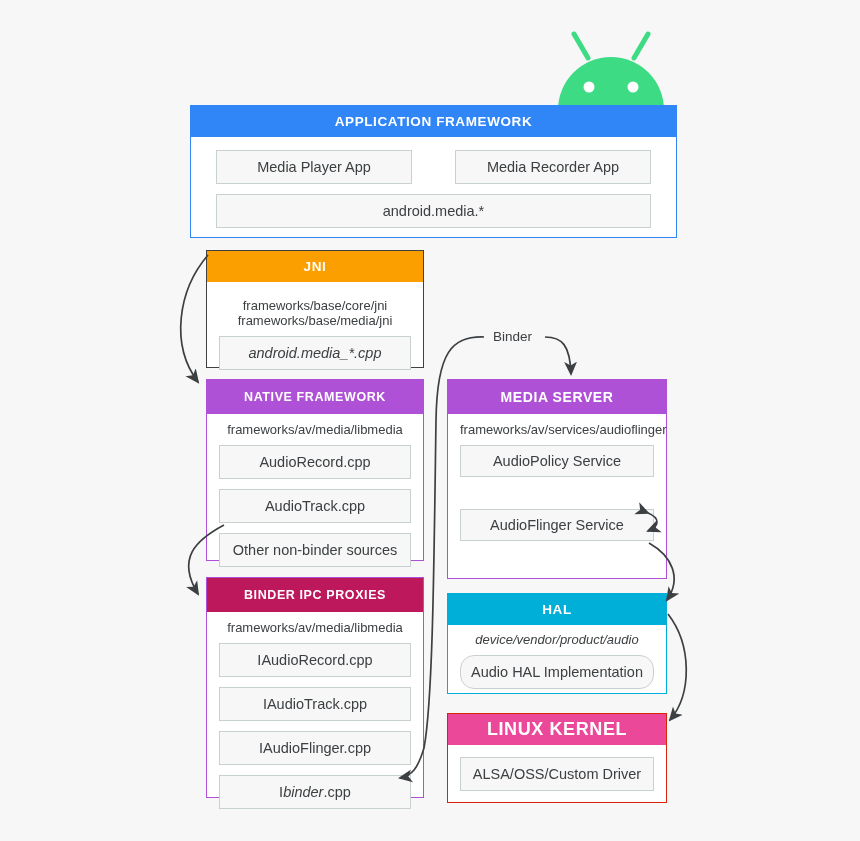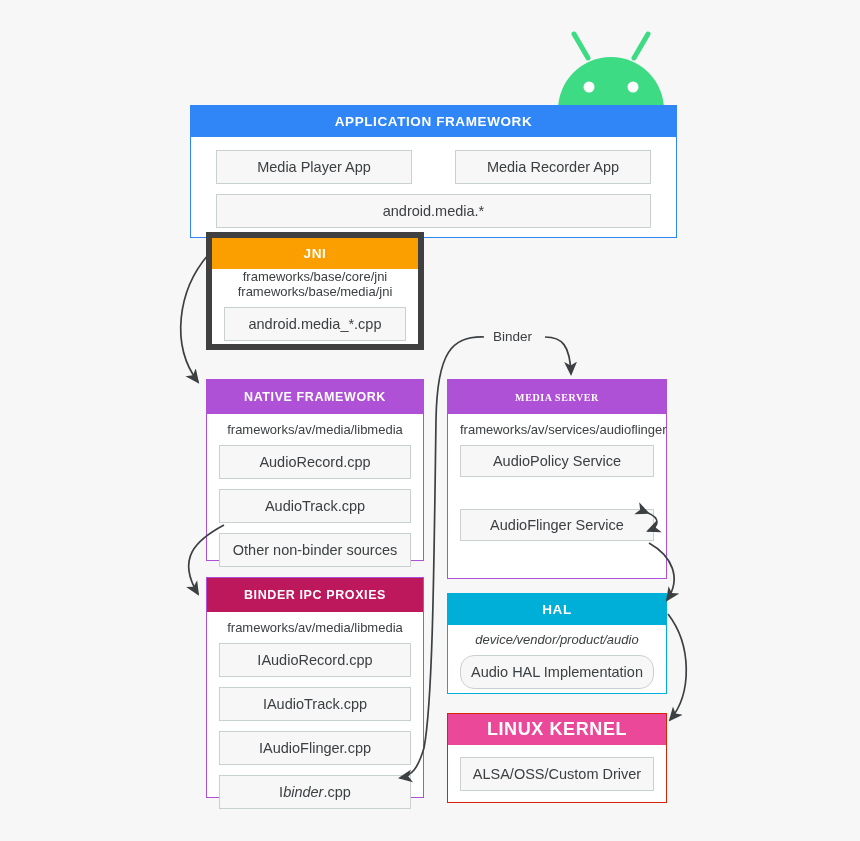--- a/index.html
+++ b/index.html
@@ -90,31 +90,31 @@
   .af-row {
     display: flex;
     justify-content: space-between;
     margin-bottom: 10px;
   }
   .af-row .item { width: 196px; margin-bottom: 0; }
   #app-framework .item.full { width: 100%; margin-bottom: 12px; }
 
   
   #jni {
-    left: 206px; top: 232px;
+    left: 206px; top: 250px;
     width: 218px; height: 118px;
-    border: 6px solid #404040;
+    border: 1px solid #404040;
   }
   #jni .block-header {
     height: 31px;
     background: #fb9e00;
     font-size: 13.5px;
   }
-  #jni .block-body { padding: 0 12px 10px 12px; }
-  #jni .item { margin-bottom: 0; }
+  #jni .block-body { padding: 16px 12px 10px 12px; }
+  #jni .item { margin-bottom: 0; font-style: italic; }
 
   
   #native-framework {
     left: 206px; top: 379px;
     width: 218px; height: 182px;
     border: 1px solid #ae51d6;
   }
   #native-framework .block-header {
     height: 34px;
     background: #ae51d6;
@@ -135,22 +135,21 @@
 
   
   #media-server {
     left: 447px; top: 379px;
     width: 220px; height: 200px;
     border: 1px solid #ae51d6;
   }
   #media-server .block-header {
     height: 34px;
     background: #ae51d6;
-    font-size: 10px;
-    font-family: Liberation Serif, serif;
+    font-size: 14px;
   }
   #media-server .block-body { padding: 8px 12px 12px 12px; }
   #media-server .item { height: 32px; line-height: 30px; }
   #media-server .item.first { margin-bottom: 32px; }
 
   
   #hal {
     left: 447px; top: 593px;
     width: 220px; height: 101px;
     border: 1px solid #00afd8;

